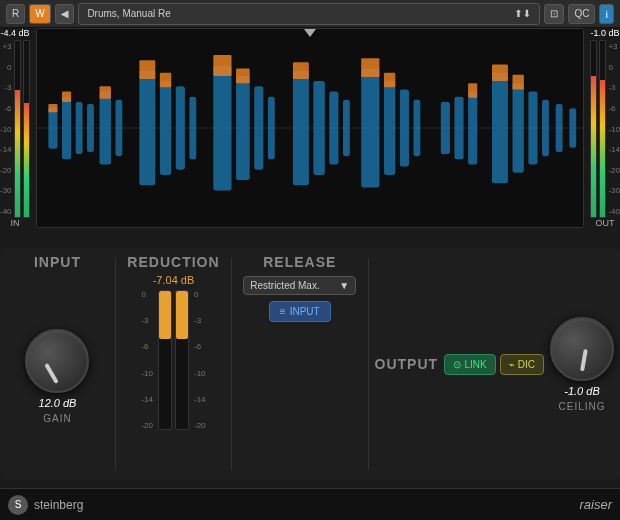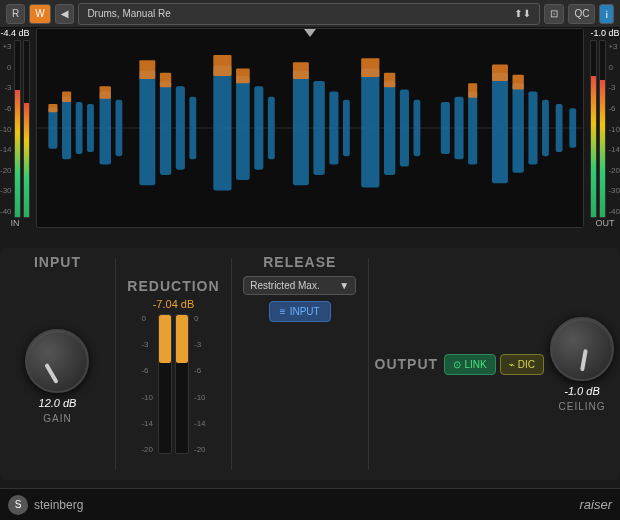--- a/index.html
+++ b/index.html
@@ -216,21 +216,20 @@
       letter-spacing: 1px;
     }
 
     
     .reduction-panel {
       display: flex;
       flex-direction: column;
       align-items: center;
       gap: 4px;
       flex: 1;
-      margin-top: 24px;
     }
     .reduction-db {
       font-size: 11px;
       color: #e8a030;
       text-align: center;
     }
     .reduction-meter-area {
       display: flex;
       gap: 3px;
       align-items: flex-start;

